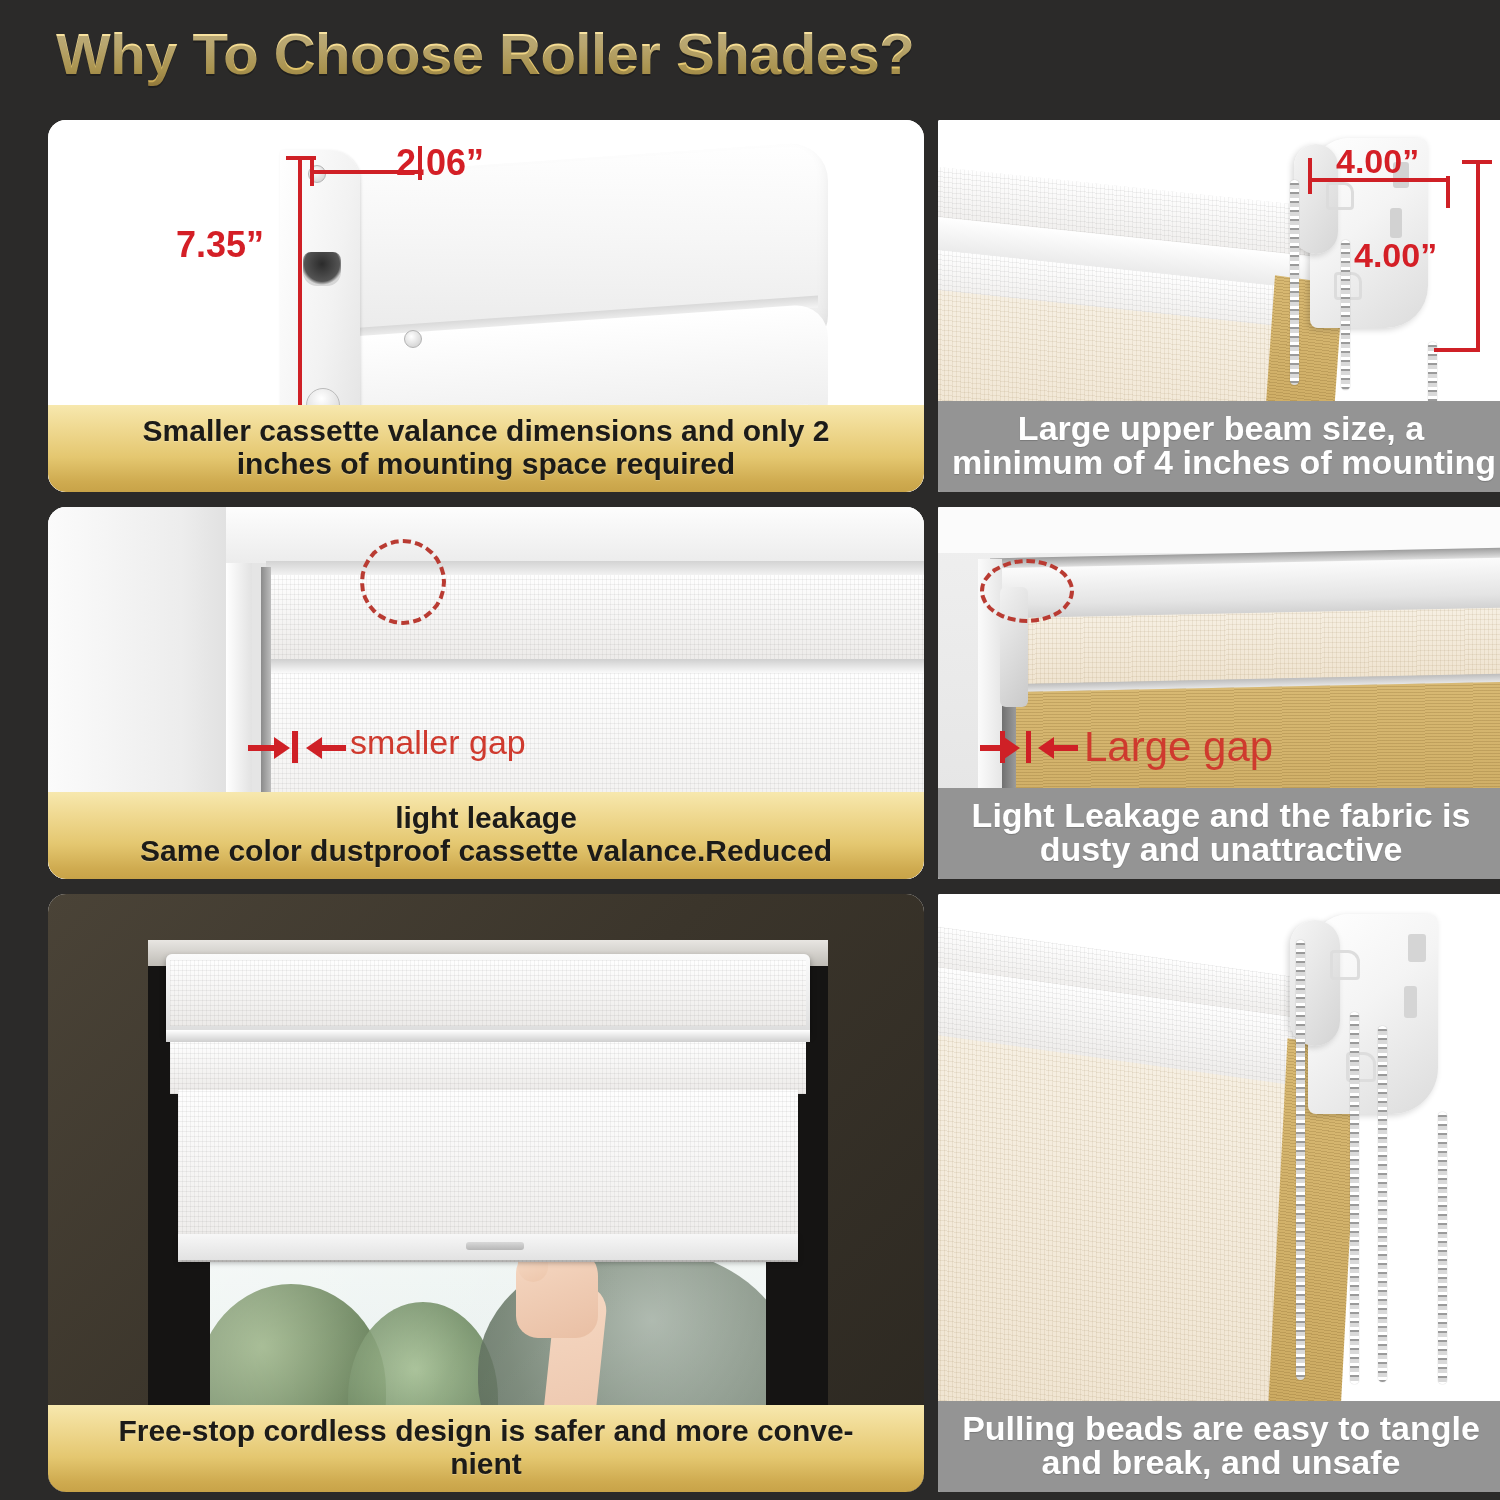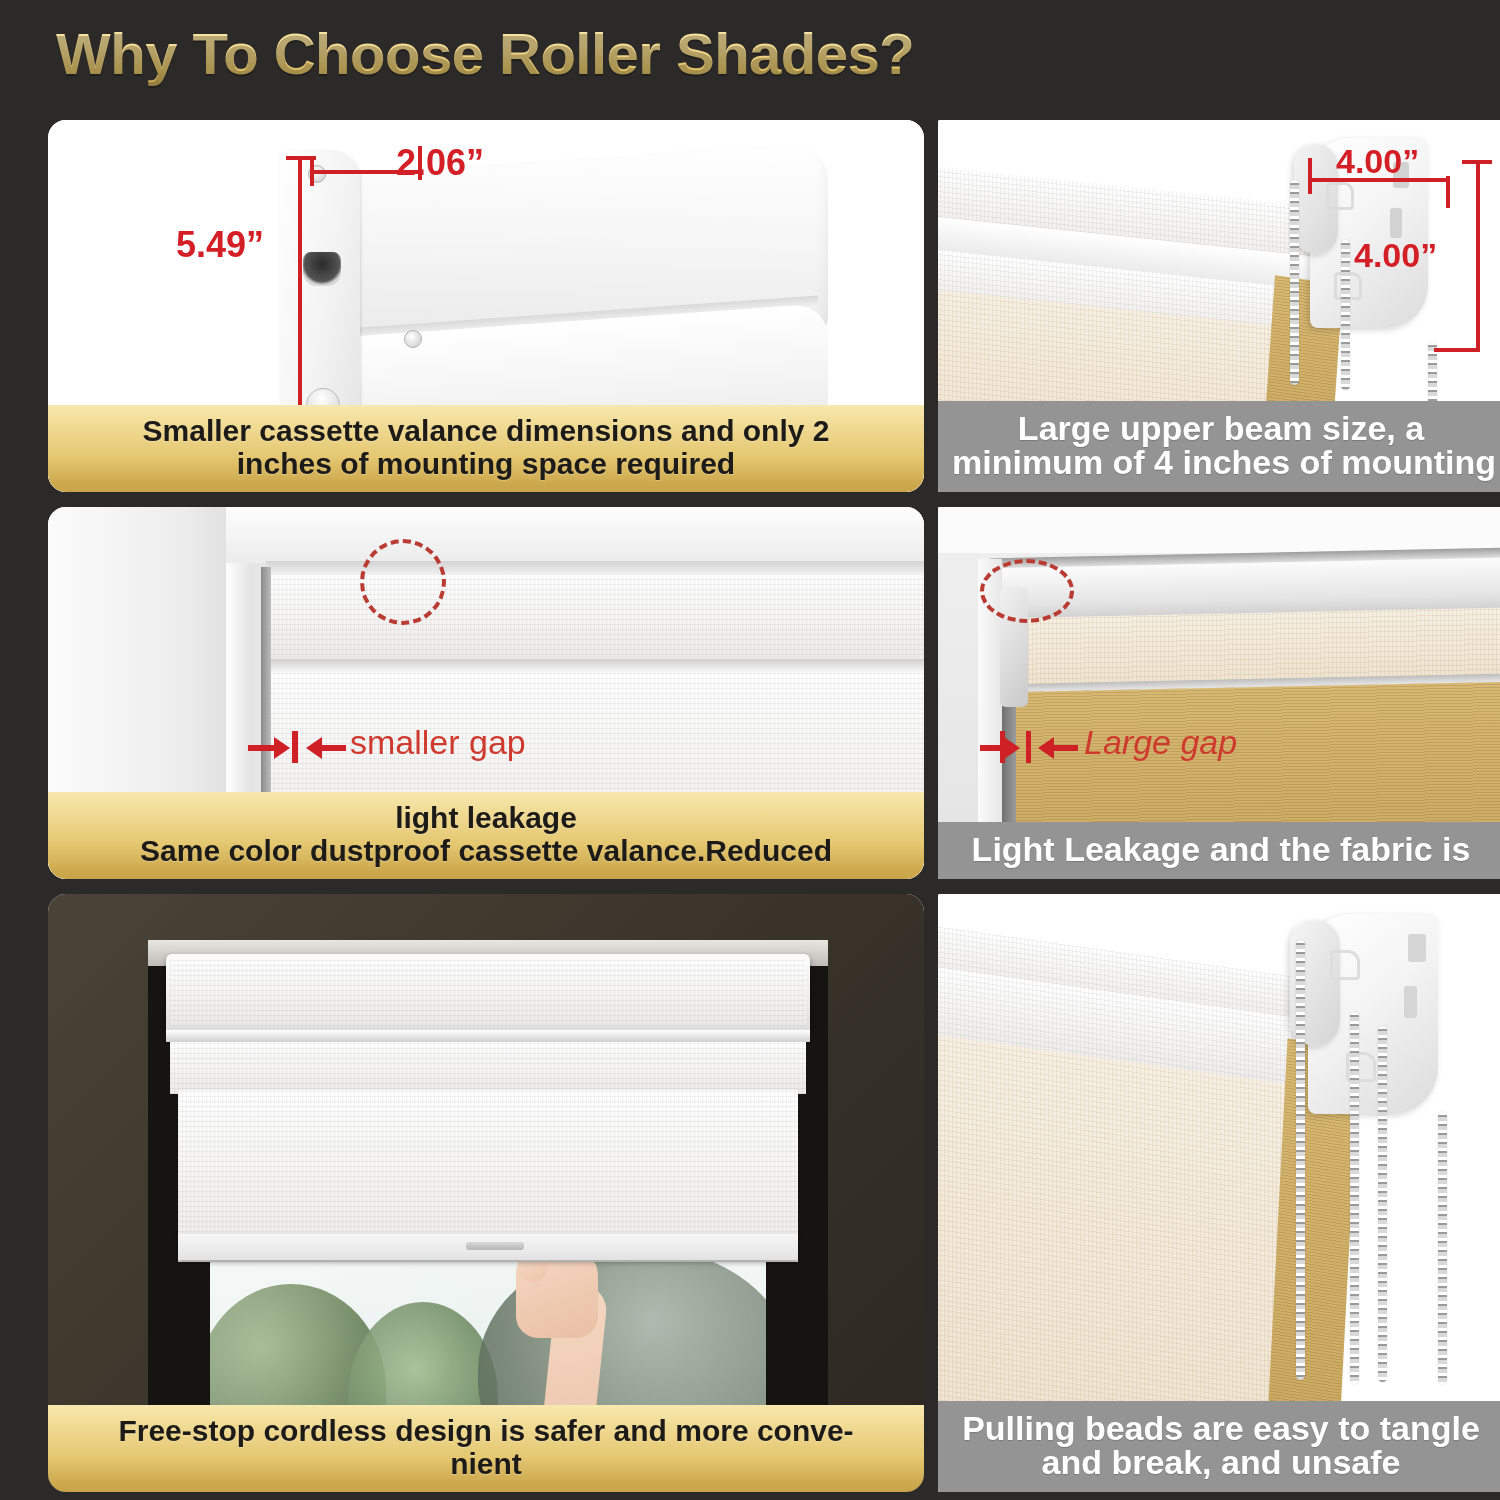--- a/index.html
+++ b/index.html
@@ -150,21 +150,21 @@
         <div class="p1-knob"></div>
 
         <div class="rl" style="left:264px;top:50px;width:110px;height:4px;"></div>
         <div class="rl" style="left:262px;top:38px;width:4px;height:28px;"></div>
         <div class="rl" style="left:370px;top:26px;width:4px;height:34px;"></div>
         <div class="dim" style="left:348px;top:22px;font-size:36px;">2.06”</div>
 
         <div class="rl" style="left:250px;top:38px;width:4px;height:280px;"></div>
         <div class="rl" style="left:238px;top:36px;width:30px;height:4px;"></div>
         <div class="rl" style="left:238px;top:314px;width:30px;height:4px;"></div>
-        <div class="dim" style="left:128px;top:104px;font-size:36px;">5.49”</div>
+        <div class="dim" style="left:128px;top:104px;font-size:36px;">7.35”</div>
 
         <div class="cap gold">
           <span class="l">Smaller cassette valance dimensions and only 2</span>
           <span class="l">inches of mounting space required</span>
         </div>
       </div>
     </div>
 
     <div class="panel right r1 cright">
       <div class="photo" style="background:#fff;">
@@ -266,24 +266,25 @@
 
         <div style="position:absolute;left:42px;top:52px;width:86px;height:56px;
                     border:4px dashed #b93b32;border-radius:50%;"></div>
 
         <div class="rl" style="left:42px;top:238px;width:26px;height:6px;"></div>
         <div style="position:absolute;left:66px;top:230px;width:0;height:0;border-left:16px solid #cf2026;border-top:11px solid transparent;border-bottom:11px solid transparent;"></div>
         <div class="rl" style="left:62px;top:224px;width:5px;height:32px;"></div>
         <div class="rl" style="left:88px;top:224px;width:5px;height:32px;"></div>
         <div style="position:absolute;left:100px;top:230px;width:0;height:0;border-right:16px solid #cf2026;border-top:11px solid transparent;border-bottom:11px solid transparent;"></div>
         <div class="rl" style="left:114px;top:238px;width:26px;height:6px;"></div>
-        <div class="redtxt" style="left:146px;top:216px;font-size:34px;font-style:italic;">Large gap</div>
+        <div class="redtxt" style="left:146px;top:216px;font-size:42px;">Large gap</div>
 
         <div class="cap gray">
           <span class="l">Light Leakage and the fabric is</span>
+          <span class="l">dusty and unattractive</span>
         </div>
       </div>
     </div>
 
     <div class="panel left r3 cleft">
       <div class="photo">
         <div class="win-wall"></div>
 
         <div class="win-reveal" style="left:100px;top:46px;width:680px;height:552px;"></div>
 

